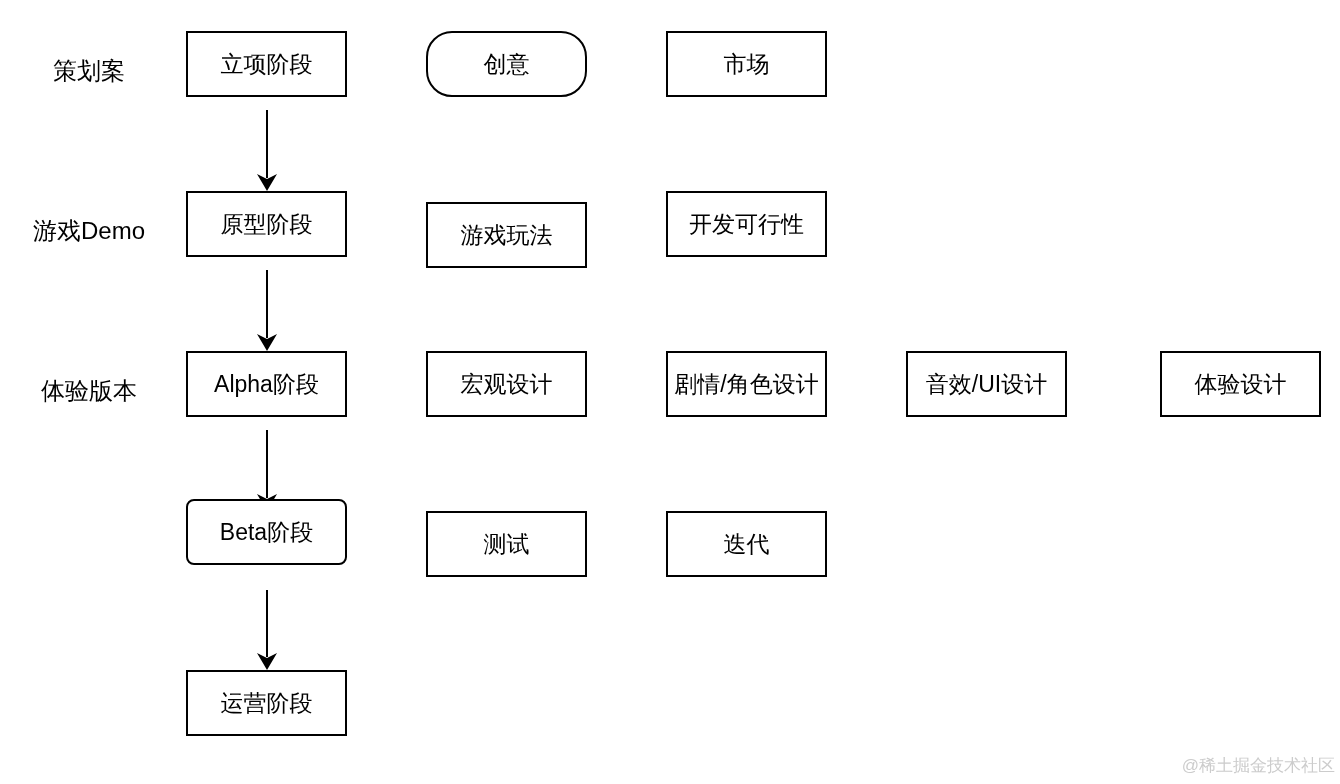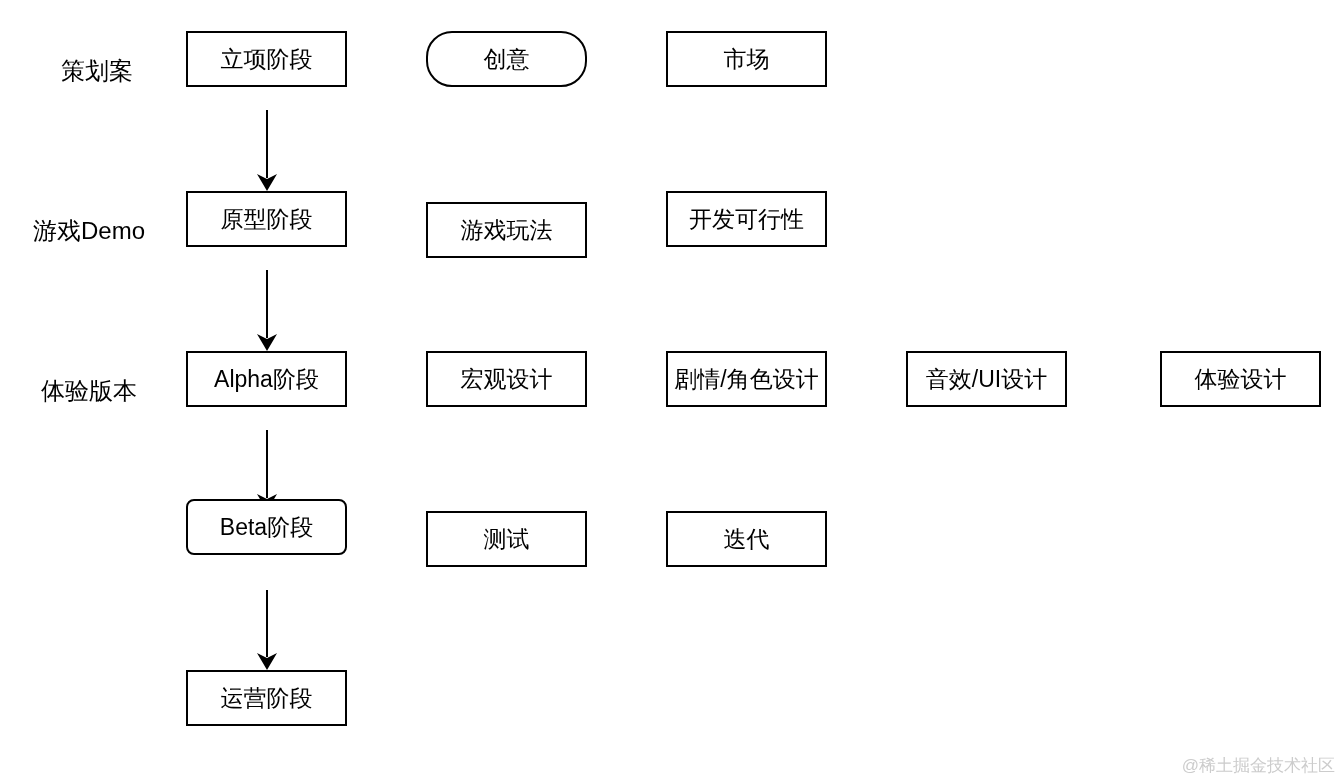--- a/index.html
+++ b/index.html
@@ -11,21 +11,21 @@
     position: relative;
     width: 1340px;
     height: 784px;
     background: #ffffff;
     overflow: hidden;
     font-family: "Liberation Sans", "DejaVu Sans", sans-serif;
   }
   .node {
     position: absolute;
     width: 161px;
-    height: 56px;
+    height: 66px;
     box-sizing: border-box;
     border: 2px solid #000000;
     background: #ffffff;
     display: flex;
     align-items: center;
     justify-content: center;
     font-size: 23px;
     color: #000000;
     white-space: nowrap;
     text-align: center;
@@ -51,21 +51,21 @@
     font-size: 17px;
     color: #cccccc;
     white-space: nowrap;
   }
 </style>
 </head>
 <body>
 
 <div class="canvas">
   <div id="labels-layer">
-      <div class="row-label" style="top: 70.5px; margin-left: 8px;">策划案</div>
+      <div class="row-label" style="top: 70.5px;">策划案</div>
       <div class="row-label" style="top: 230.5px;">游戏Demo</div>
       <div class="row-label" style="top: 390.5px;">体验版本</div>
     </div>
   <div id="arrows-layer">
       <svg class="arrow-svg" width="20" height="81" style="left: 256.5px; top: 110px;">
         <line x1="10" y1="0" x2="10" y2="68" stroke="#000000" stroke-width="2"></line>
         <polygon points="0,64 10,81 20,64 10,69" fill="#000000"></polygon>
       </svg>
       <svg class="arrow-svg" width="20" height="81" style="left: 256.5px; top: 270px;">
         <line x1="10" y1="0" x2="10" y2="68" stroke="#000000" stroke-width="2"></line>

